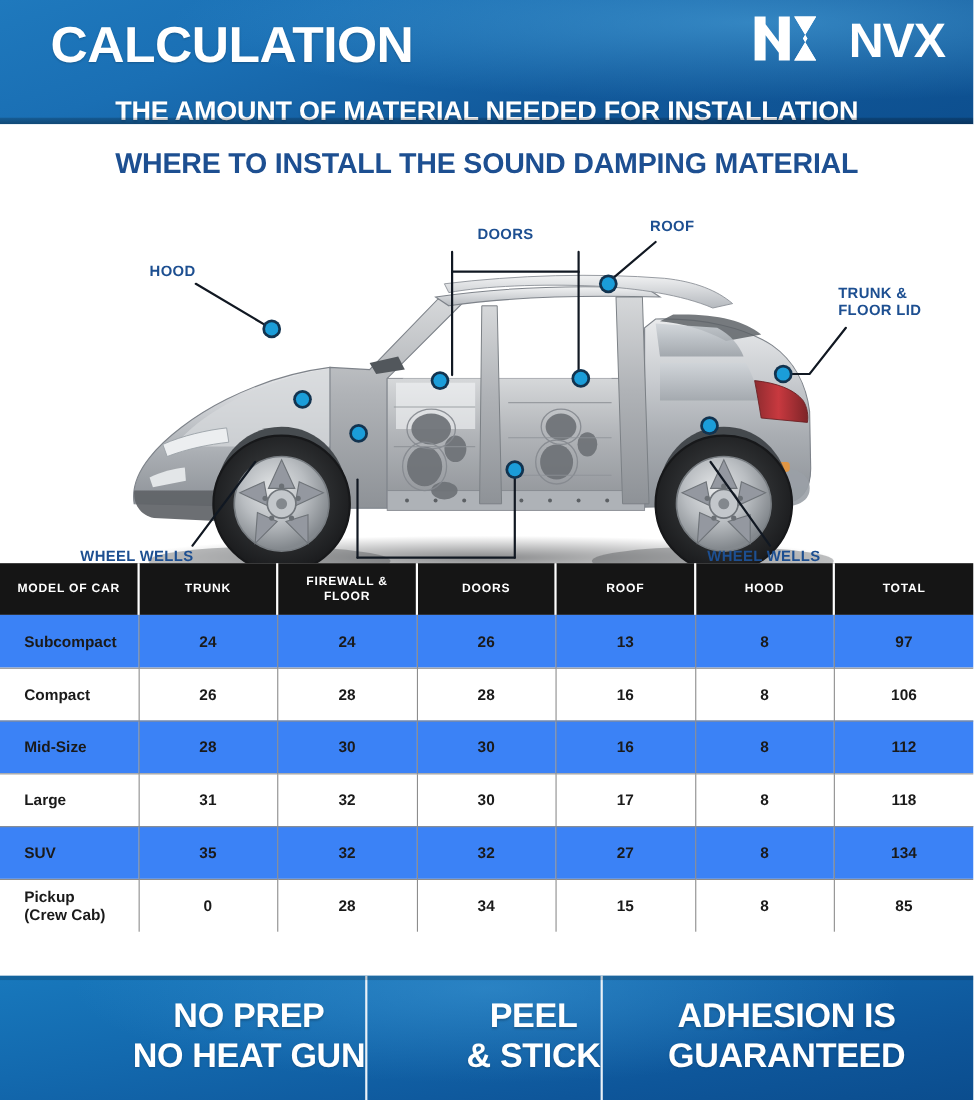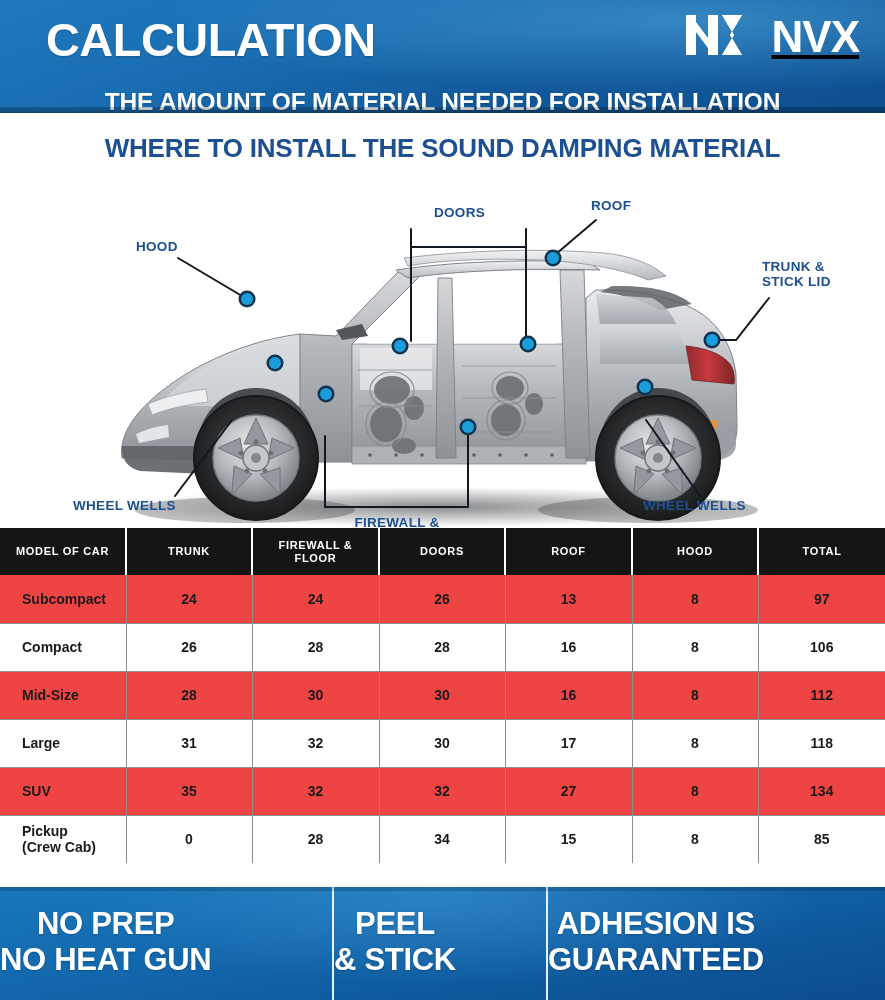--- a/index.html
+++ b/index.html
@@ -34,21 +34,21 @@
     font-weight:bold;
     letter-spacing:-0.5px;
     line-height:52px;
     text-shadow:0 1px 2px rgba(0,0,0,0.22);
     font-family:"Liberation Sans", sans-serif;
     transform:scaleX(1.02);
     transform-origin:left center;
   }
   .brand {
     position:absolute; right:26px; top:12px;
-    display:flex; align-items:center; gap:4px;text-decoration:underline;
+    display:flex; align-items:center; gap:4px;
   }
   .brand-mark { display:block; }
   .brand-text {
     color:#ffffff; font-size:44px; font-weight:bold; letter-spacing:-1px;
     line-height:46px;
   }
   .subtitle {
     position:absolute; left:0; top:88px; width:885px;
     text-align:center;
     color:#ffffff;
@@ -82,21 +82,21 @@
     font-size:13.5px;
     font-weight:bold;
     letter-spacing:0.3px;
     line-height:15px;
     white-space:nowrap;
   }
   .lbl.ctr { text-align:center; }
 
   
   .table-wrap {
-    position:absolute; left:0; top:528px; width:885px; height:340px;
+    position:absolute; left:0; top:512px; width:885px; height:340px;
     background:#ffffff;
   }
   table.calc {
     width:885px;
     border-collapse:collapse;
     table-layout:fixed;
   }
   table.calc col.c0 { width:126px; }
   table.calc col.c1 { width:126px; }
   table.calc col.c2 { width:127px; }
@@ -130,39 +130,39 @@
     border-right:1px solid #8d8d8d;
     border-bottom:1px solid #8d8d8d;
     line-height:16px;
   }
   table.calc tbody td:last-child { border-right:none; }
   table.calc tbody td.model {
     text-align:left;
     padding-left:22px;
     font-size:14px;
   }
-  table.calc tbody tr.odd td { background:#ef4444; }
+  table.calc tbody tr.odd td { background:#3b82f6; }
   table.calc tbody tr.even td { background:#ffffff; }
   table.calc tbody tr:last-child td { border-bottom:none; }
 
   
   .footer {
     position:absolute; left:0; top:887px; width:885px; height:113px;
     display:flex;
     background:
       radial-gradient(ellipse at 50% 10%, rgba(70,160,220,0.45) 0%, rgba(70,160,220,0) 60%),
       linear-gradient(170deg,#1878bc 0%, #1369ae 35%, #0e569a 75%, #0b4d8e 100%);
   }
   .footer:before{
     content:""; position:absolute; left:0; right:0; top:0; height:4px;
     background:rgba(0,0,0,0.16);
   }
   .fcell {
     flex:0 0 auto;
-    display:flex; align-items:center; justify-content:flex-start;
+    display:flex; align-items:center; justify-content:flex-end;
     color:#ffffff;
     font-size:31px;
     font-weight:bold;
     line-height:36px;
     text-align:center;
     letter-spacing:-0.3px;
     text-shadow:0 1px 2px rgba(0,0,0,0.22);
     border-right:2px solid #e9f1f8;
     white-space:pre-line;
     padding-bottom:4px;
@@ -433,21 +433,21 @@
       </g>
     </svg>
 
     <span class="lbl" style="left:136px; top:81px;">HOOD</span>
 
     <span class="lbl" style="left:434px; top:47px;">DOORS</span>
 
     <span class="lbl" style="left:591px; top:40px;">ROOF</span>
 
     <span class="lbl" style="left:762px; top:101px;">TRUNK &amp;</span>
-    <span class="lbl" style="left:762px; top:116px;">STICK LID</span>
+    <span class="lbl" style="left:762px; top:116px;">FLOOR LID</span>
 
     <span class="lbl" style="left:73px; top:340px;">WHEEL WELLS</span>
 
     <span class="lbl" style="left:643px; top:340px;">WHEEL WELLS</span>
 
     <span class="lbl ctr" style="left:327px; top:357px; width:140px;">FIREWALL &amp;</span>
     <span class="lbl ctr" style="left:327px; top:373px; width:140px;">FLOOR</span>
   </div>
 </div>
 

